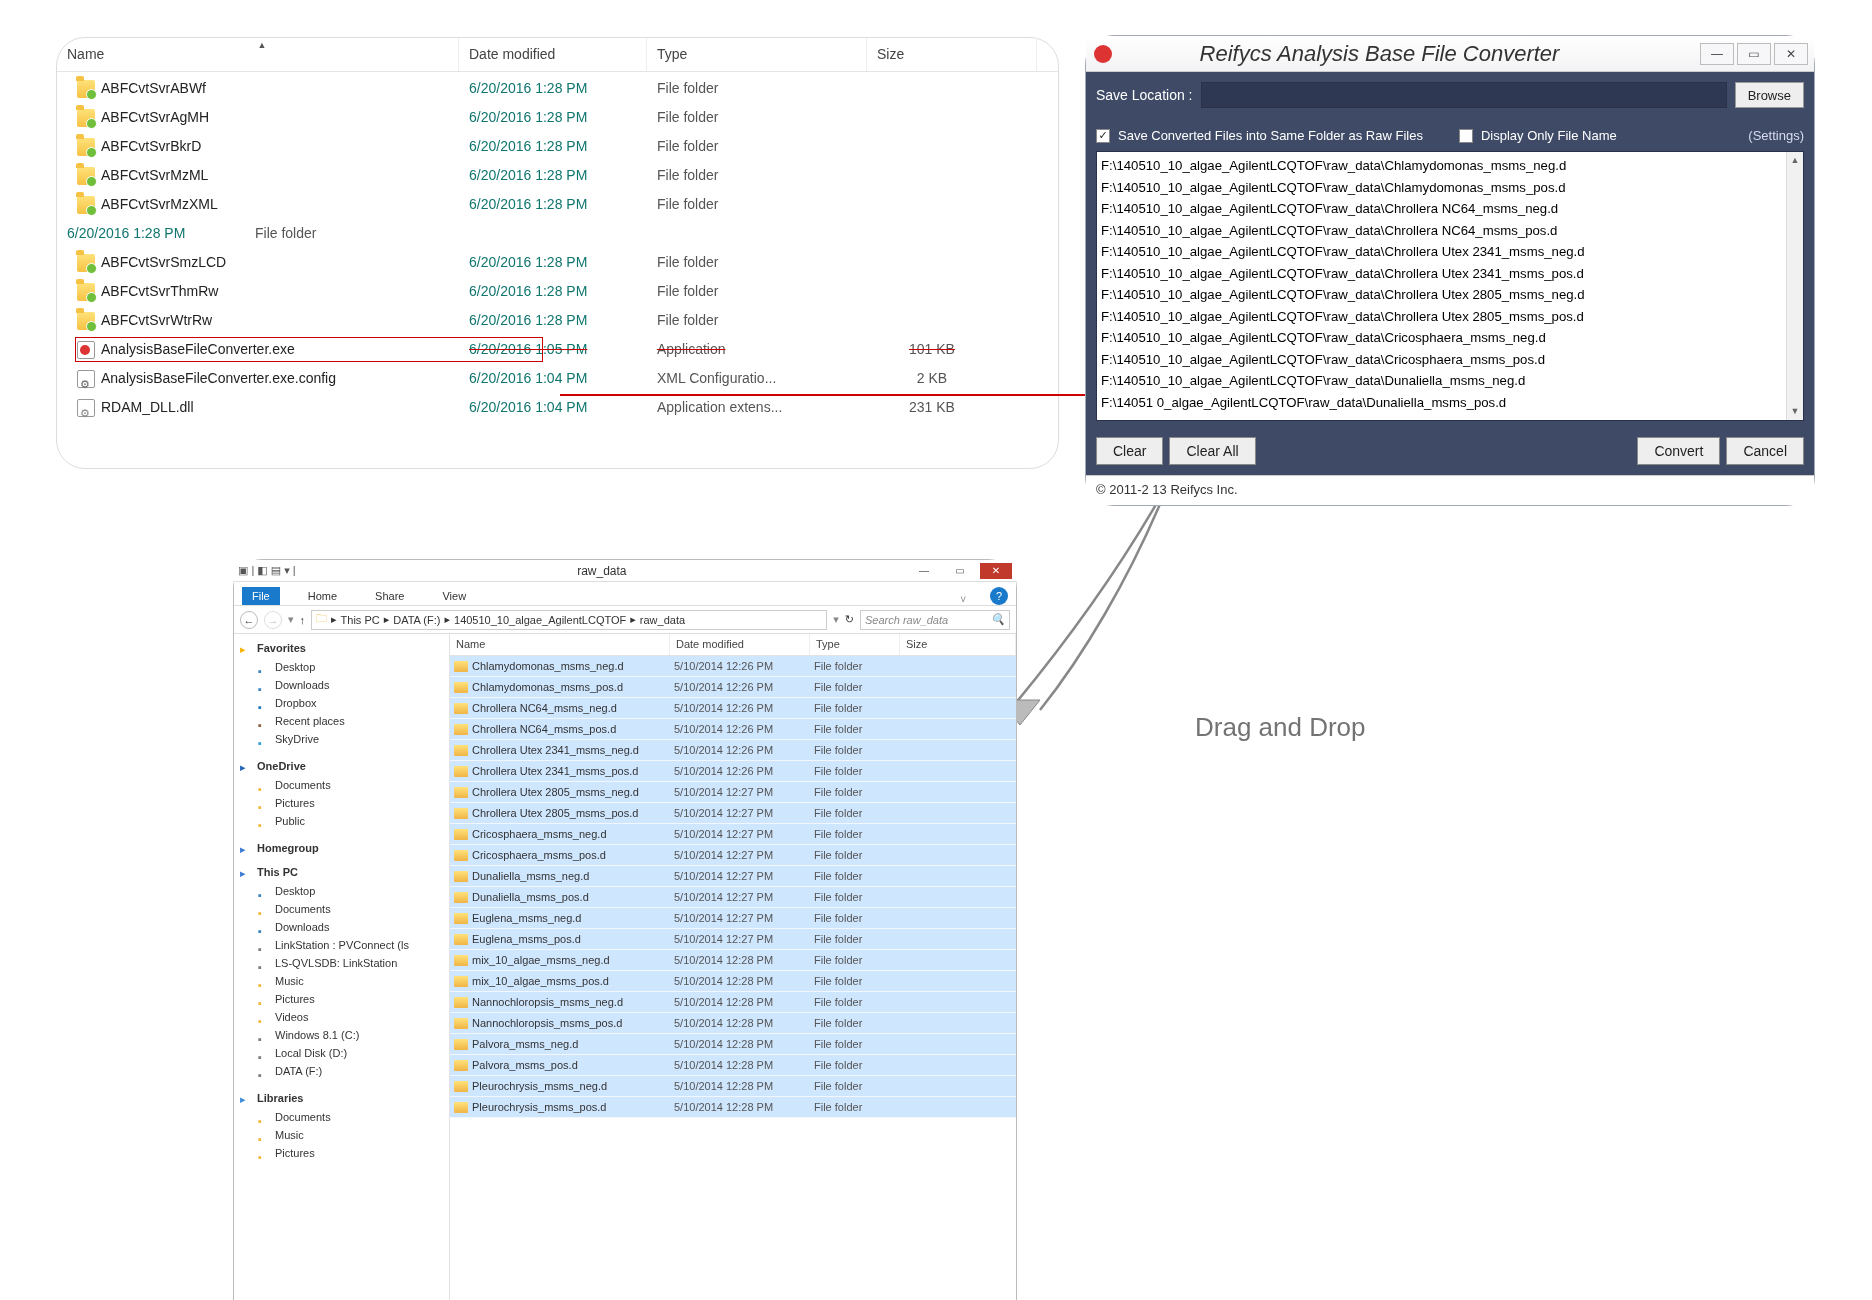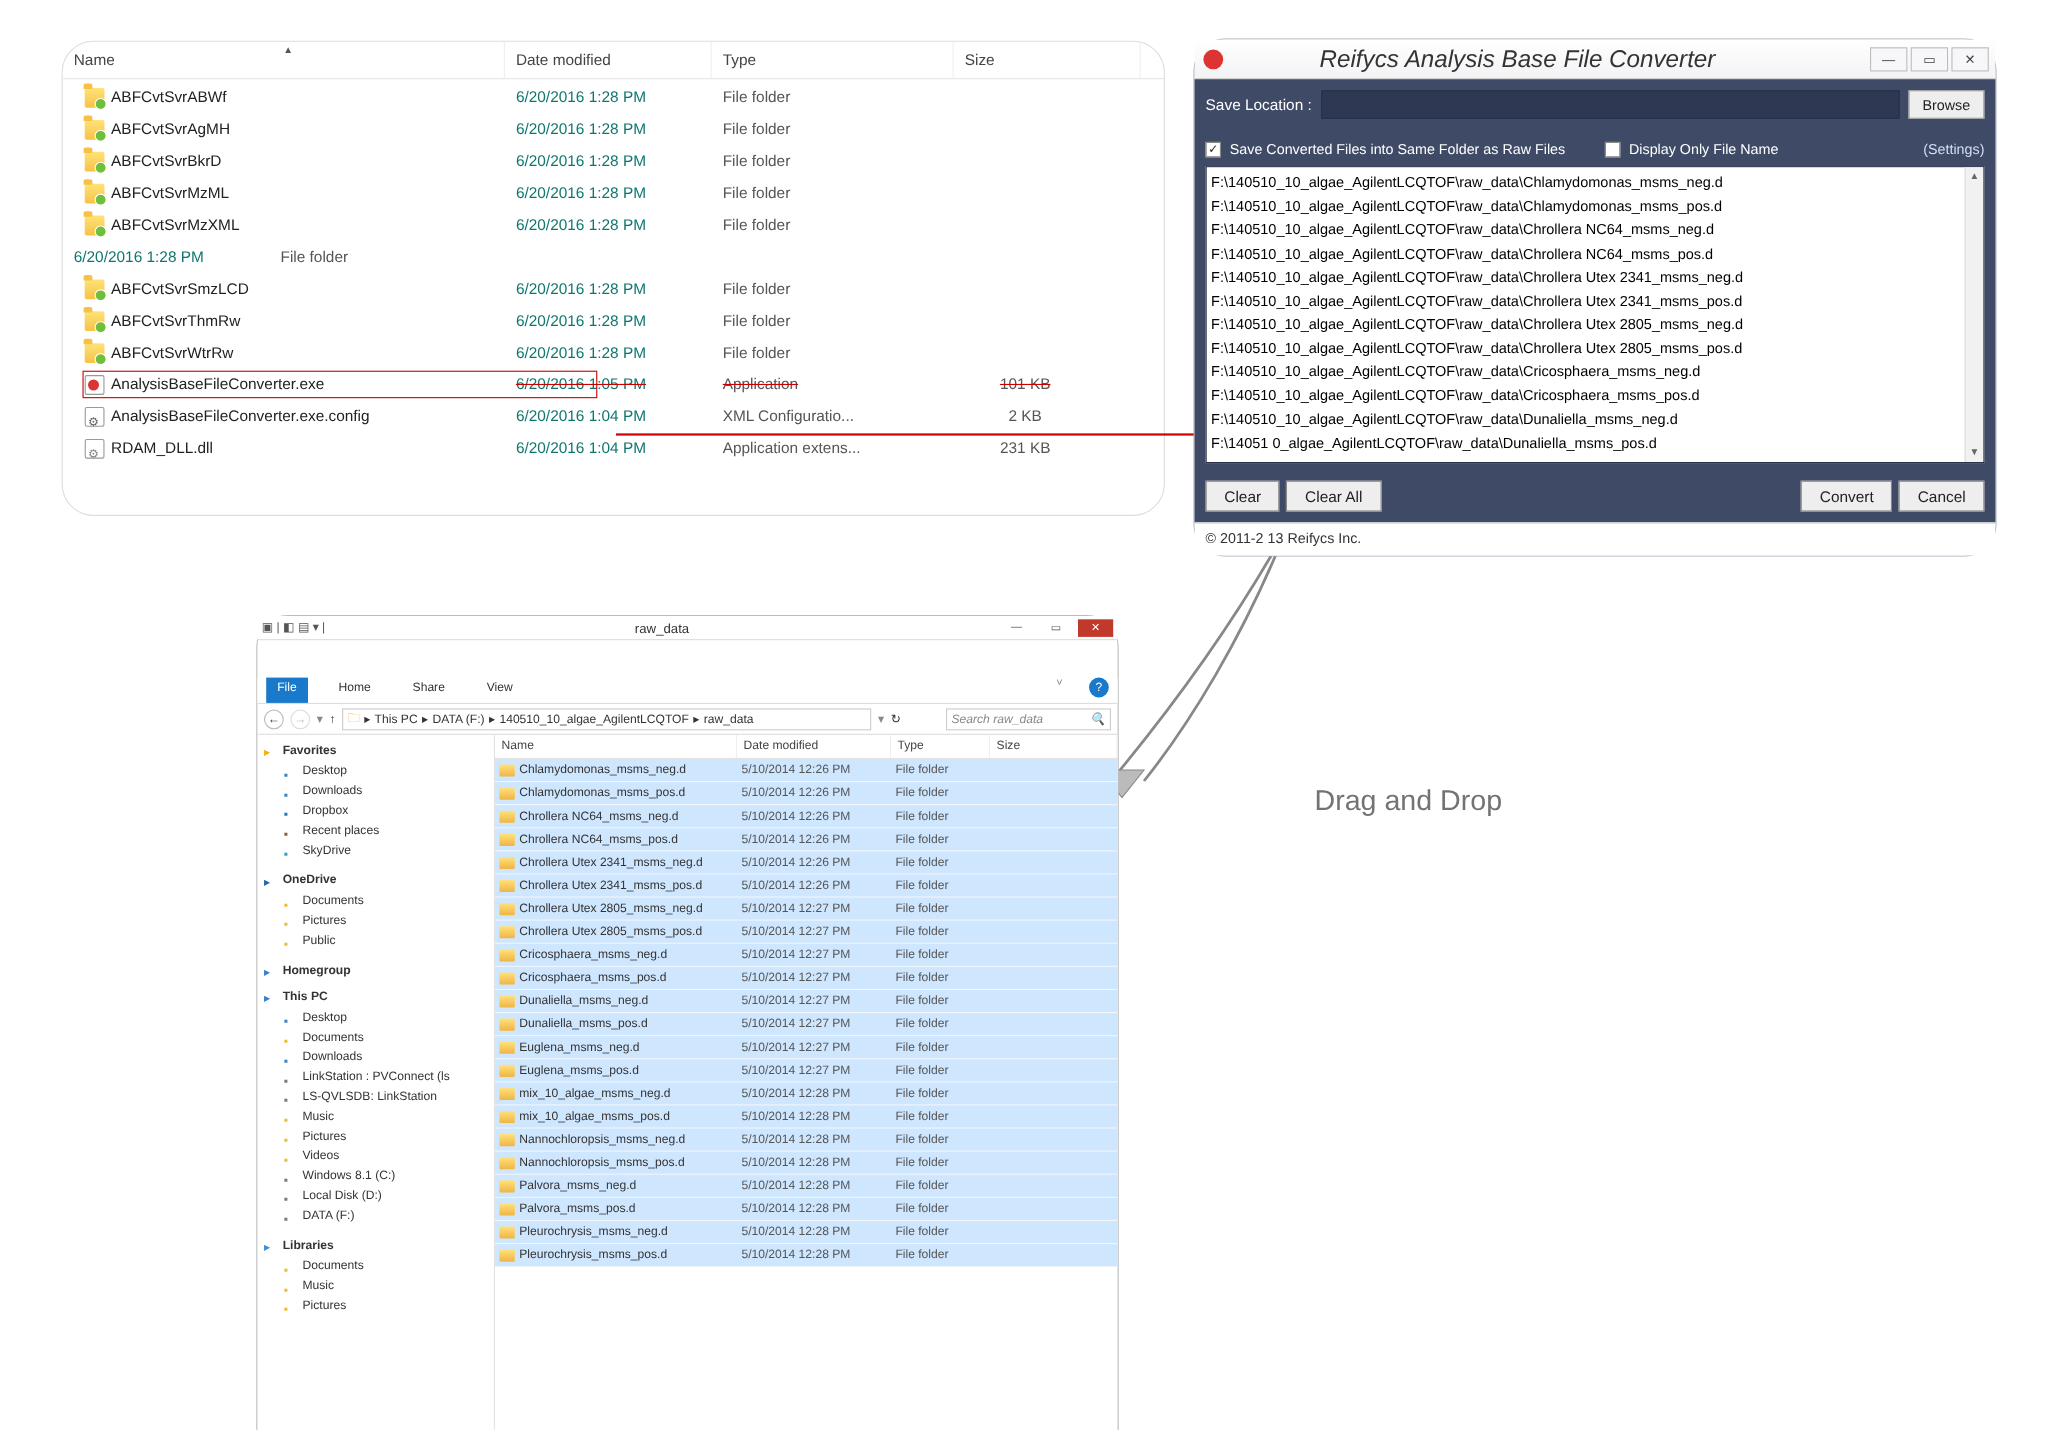--- a/index.html
+++ b/index.html
@@ -62,27 +62,27 @@
 
   
   #pnl3 { left: 233px; top: 559px; width: 784px; height: 793px; border:1px solid #bbb; font-size:11px;}
   #pnl3 .tb1{height:22px;background:#fff;border-bottom:1px solid #ddd;display:flex;align-items:center;gap:4px;padding:0 4px;}
   #pnl3 .tb1 .qat{font-size:11px;color:#555;}
   #pnl3 .tb1 .wtitle{flex:1;text-align:center;color:#333;font-size:12px;}
   #pnl3 .tb1 .wb{width:32px;height:16px;display:flex;align-items:center;justify-content:center;font-size:10px;}
   #pnl3 .tb1 .wb.min{color:#555;}
   #pnl3 .tb1 .wb.max{color:#555;}
   #pnl3 .tb1 .wb.cls{background:#c0392b;color:#fff;}
-  #pnl3 .ribbon{height:24px;background:#fff;border-bottom:1px solid #ddd;display:flex;gap:18px;padding:0 8px;font-size:11px;color:#333;margin-top:34px;}
+  #pnl3 .ribbon{height:24px;background:#fff;border-bottom:1px solid #ddd;display:flex;align-items:flex-end;gap:18px;padding:0 8px;font-size:11px;color:#333;}
   #pnl3 .ribbon .tab{padding:3px 10px;}
   #pnl3 .ribbon .tab.active{background:#1979ca;color:#fff;}
   #pnl3 .ribbon .help{margin-left:auto;width:18px;height:18px;border-radius:50%;background:#1979ca;color:#fff;display:flex;align-items:center;justify-content:center;font-size:11px;}
   #pnl3 .nav{height:28px;border-bottom:1px solid #ddd;display:flex;align-items:center;gap:6px;padding:0 6px;font-size:11px;color:#333;}
   #pnl3 .nav .crumb{flex:1;border:1px solid #ccc;height:20px;display:flex;align-items:center;padding:0 4px;gap:4px;overflow:hidden;white-space:nowrap;}
-  #pnl3 .nav .search{width:150px;border:1px solid #ccc;height:20px;padding:0 4px;color:#888;font-style:italic;display:flex;align-items:center;justify-content:space-between;margin-left:35px;}
+  #pnl3 .nav .search{width:150px;border:1px solid #ccc;height:20px;padding:0 4px;color:#888;font-style:italic;display:flex;align-items:center;justify-content:space-between;}
   #pnl3 .main{display:flex;height:calc(100% - 22px - 24px - 28px - 22px);}
   #pnl3 .side{width:216px;border-right:1px solid #e3e3e3;padding:8px 6px;overflow:hidden;}
   #pnl3 .side .grp{margin-bottom:12px;}
   #pnl3 .side .grp .gh{color:#333;margin-bottom:4px;display:flex;align-items:center;gap:4px;}
   #pnl3 .side .grp .it{margin-left:18px;color:#333;display:flex;align-items:center;gap:4px;line-height:18px;}
   #pnl3 .side .mi{width:13px;height:11px;display:inline-block;}
   .mi-star{color:#f5b301;} .mi-desk{color:#3b82c4;} .mi-dl{color:#3b82c4;} .mi-box{color:#1b7ac4;} .mi-rec{color:#8e5e3b;} .mi-sky{color:#2f9fd8;}
   .mi-one{color:#2564b4;} .mi-fld{color:#f0b93a;} .mi-hg{color:#3a7bd5;} .mi-pc{color:#3a7bd5;} .mi-drv{color:#7a7a7a;} .mi-lib{color:#3b8ed6;}
   #pnl3 .files{flex:1;display:flex;flex-direction:column;}
   #pnl3 .fhdr{display:flex;height:22px;border-bottom:1px solid #e3e3e3;font-size:11px;color:#444;}

